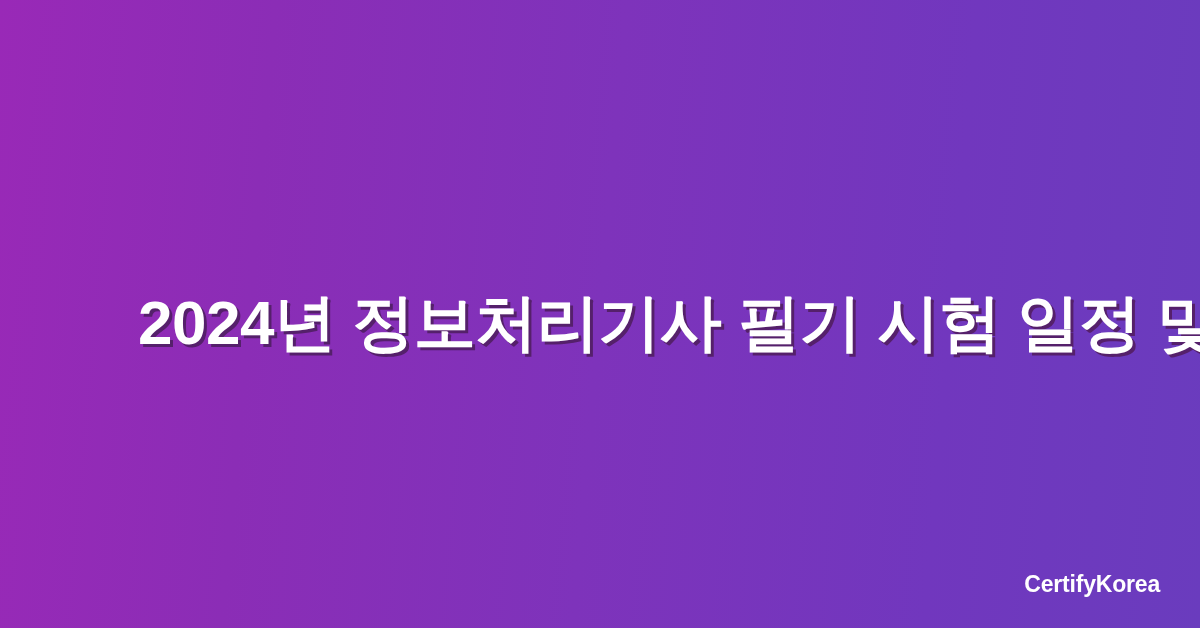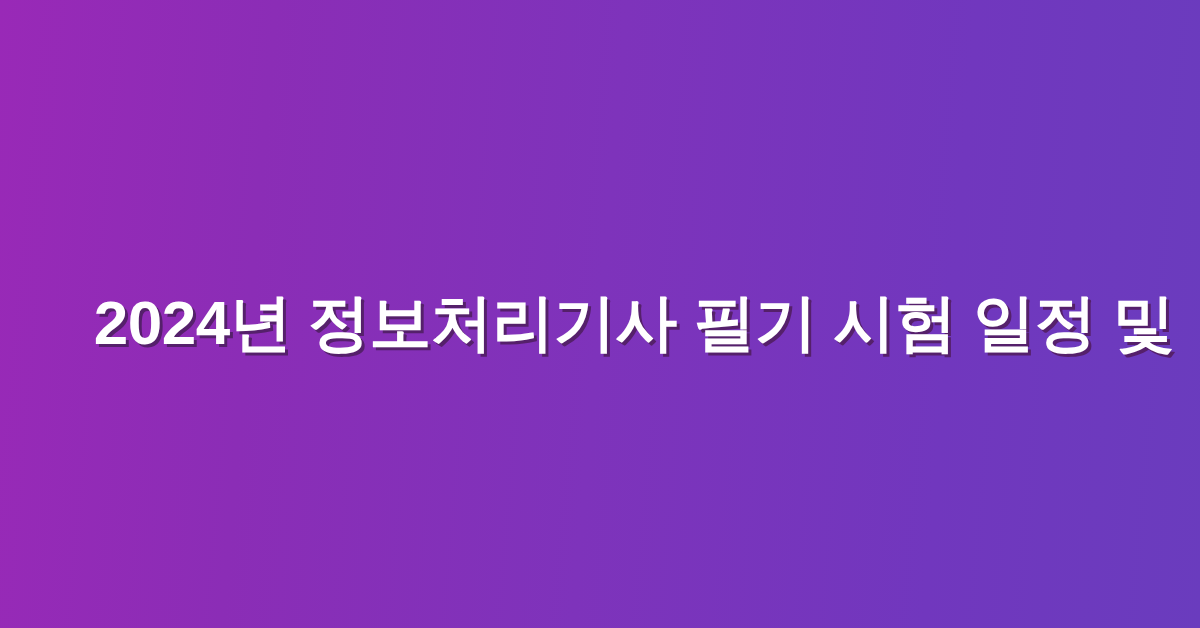--- a/index.html
+++ b/index.html
@@ -27,21 +27,21 @@
 
   
   .headline-area {
     position: absolute;
     left: 0;
     top: 0;
     width: 1200px;
     height: 628px;
     display: flex;
     align-items: center;
-    justify-content: center;
+    justify-content: flex-start;
     box-sizing: border-box;
     padding: 18px 70px 0 138px;
   }
 
   .headline {
     margin: 0;
     font-family: "Liberation Sans", "DejaVu Sans", sans-serif;
     font-size: 62px;
     font-weight: 700;
     line-height: 1.18;
@@ -66,14 +66,15 @@
 </style>
 </head>
 <body>
 
 <div class="og-card">
 
   <div class="headline-area">
     <h1 class="headline">2024년 정보처리기사 필기 시험 일정 및</h1>
   </div>
 
+  <div class="brand">CertifyKorea</div>
 
 </div>
 
 </body></html>

